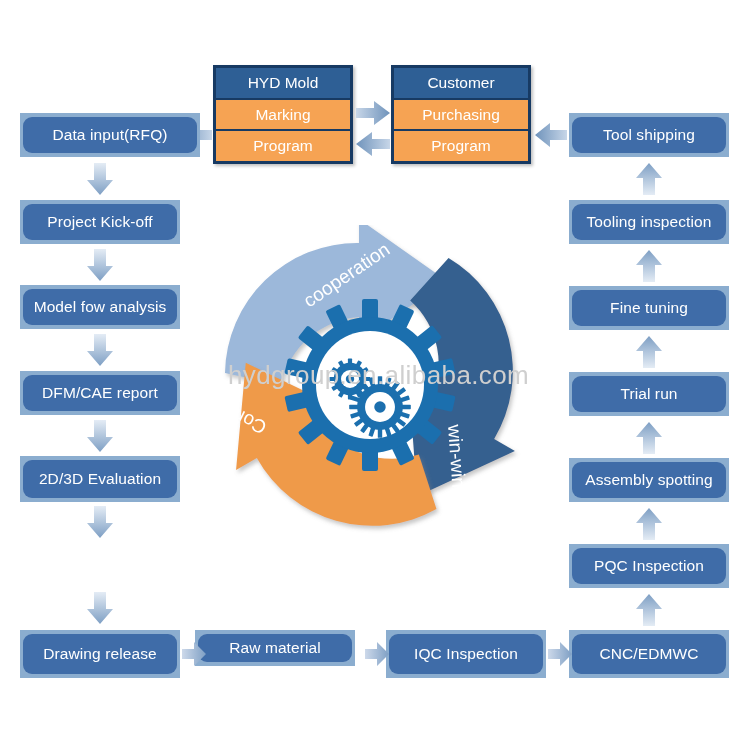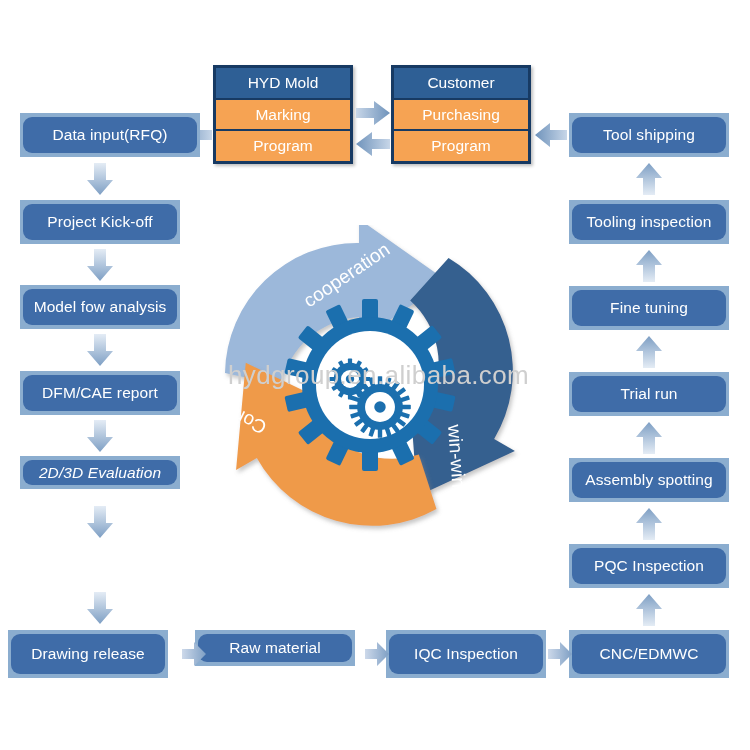--- a/index.html
+++ b/index.html
@@ -140,21 +140,21 @@
   </div>
   <div class="pbox" style="left:20px;top:200px;width:160px;height:44px;">
     <div class="inner">Project Kick-off</div>
   </div>
   <div class="pbox" style="left:20px;top:285px;width:160px;height:44px;">
     <div class="inner">Model fow analysis</div>
   </div>
   <div class="pbox" style="left:20px;top:371px;width:160px;height:44px;">
     <div class="inner">DFM/CAE report</div>
   </div>
-  <div class="pbox" style="left:20px;top:456px;width:160px;height:33px;font-style:italic;">
+  <div class="pbox" style="left:20px;top:456px;width:160px;height:46px;">
     <div class="inner">2D/3D Evaluation</div>
   </div>
 
   <div class="arrow" style="left:86px;top:163px;width:28px;height:32px;">
     <svg viewBox="0 0 28 32" preserveAspectRatio="none">
       <defs>
           <linearGradient id="gD" x1="0" y1="0" x2="0" y2="1">
         <stop offset="0" stop-color="#e4ecf5"></stop>
             <stop offset="1" stop-color="#7e9fc4"></stop>
       </linearGradient>
@@ -181,21 +181,21 @@
     <svg viewBox="0 0 28 32" preserveAspectRatio="none">
         <path d="M8,0 L20,0 L20,17 L27,17 L14,32 L1,17 L8,17 Z" fill="url(#gD)"></path>
       </svg>
   </div>
   <div class="arrow" style="left:86px;top:592px;width:28px;height:32px;">
     <svg viewBox="0 0 28 32" preserveAspectRatio="none">
         <path d="M8,0 L20,0 L20,17 L27,17 L14,32 L1,17 L8,17 Z" fill="url(#gD)"></path>
       </svg>
   </div>
 
-  <div class="pbox" style="left:8px;top:630px;width:160px;height:48px;">
+  <div class="pbox" style="left:20px;top:630px;width:160px;height:48px;">
     <div class="inner">Drawing release</div>
   </div>
   <div class="pbox" style="left:195px;top:630px;width:160px;height:36px;">
     <div class="inner">Raw material</div>
   </div>
   <div class="pbox" style="left:386px;top:630px;width:160px;height:48px;">
     <div class="inner">IQC Inspection</div>
   </div>
   <div class="pbox" style="left:569px;top:630px;width:160px;height:48px;">
     <div class="inner">CNC/EDMWC</div>

